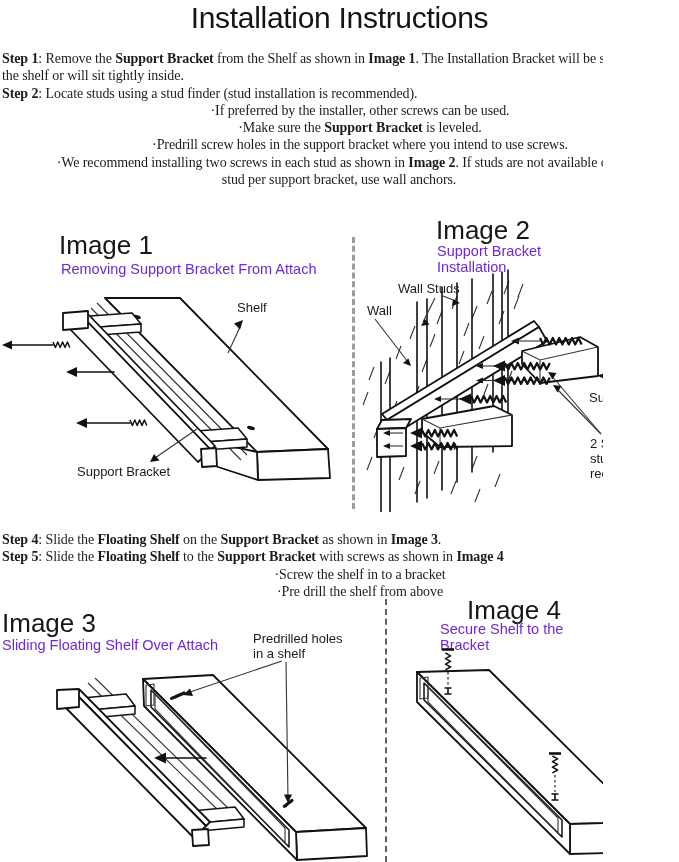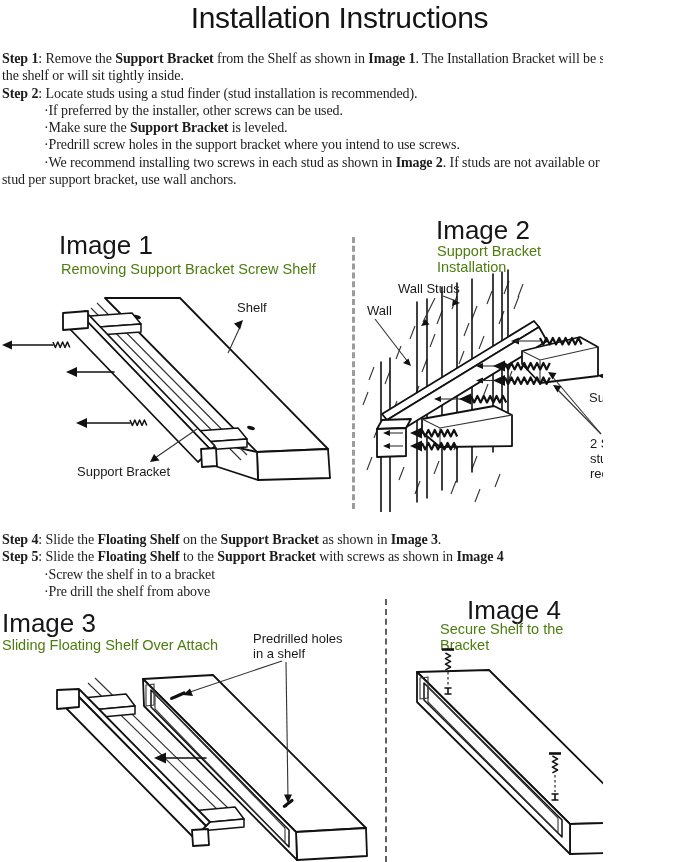--- a/index.html
+++ b/index.html
@@ -4,23 +4,23 @@
 <style>
   html,body{margin:0;padding:0;background:#fff;}
   .page{position:relative;width:603px;height:862px;background:#fff;overflow:hidden;
         font-family:"Liberation Sans",sans-serif;color:#1c1c1c;}
   .abs{position:absolute;}
   h1.title{margin:0;position:absolute;top:1px;left:0;width:679px;text-align:center;
            font-size:30px;font-weight:400;color:#141414;letter-spacing:-0.3px;}
   .steps{position:absolute;left:2px;width:674px;}
   .steps p{margin:0;font-size:14px;line-height:17.3px;letter-spacing:-0.1px;font-family:Liberation Serif, serif;}
   .steps p .b{font-weight:bold;}
-  .steps p.indent{text-indent:42px;}
+  .steps p.indent{text-indent:42px;text-align:center;}
   .fig-title{margin:0;font-size:26px;font-weight:400;color:#161616;line-height:1.05;}
-  .fig-sub{margin:0;font-size:14.5px;color:#4d7c0f;line-height:1.1;}
+  .fig-sub{margin:0;font-size:14.5px;color:#6d28d9;line-height:1.1;}
   .divider-v1{position:absolute;width:0;border-left:3px dashed #9c9c9c;}
   .divider-v2{position:absolute;width:0;border-left:2px dashed #606060;}
   svg{display:block;}
   svg .ln{stroke:#111;stroke-width:1.6;fill:none;stroke-linejoin:round;stroke-linecap:round;}
   svg .thin{stroke:#333;stroke-width:1.1;fill:none;}
   svg .face{fill:#fff;stroke:#111;stroke-width:1.8;stroke-linejoin:round;}
   svg .face2{fill:#fff;stroke:#111;stroke-width:1.5;stroke-linejoin:round;}
   svg .head{fill:#111;stroke:none;}
   svg .zig{stroke:#111;fill:none;stroke-linejoin:round;}
   svg .lbl{font-family:"Liberation Sans",sans-serif;font-size:13px;fill:#1a1a1a;}
@@ -35,21 +35,21 @@
   <div class="steps" style="top:50px;">
     <p><span class="b">Step 1</span><span>: Remove the </span><span class="b">Support Bracket</span><span> from the Shelf as shown in </span><span class="b">Image 1</span><span>. The Installation Bracket will be screwed in to the shelf or will sit tightly inside.</span></p>
     <p><span class="b">Step 2</span><span>: Locate studs using a stud finder (stud installation is recommended).</span></p>
     <p class="indent"><span>·If preferred by the installer, other screws can be used.</span></p>
     <p class="indent"><span>·Make sure the </span><span class="b">Support Bracket</span><span> is leveled.</span></p>
     <p class="indent"><span>·Predrill screw holes in the support bracket where you intend to use screws.</span></p>
     <p class="indent"><span>·We recommend installing two screws in each stud as shown in </span><span class="b">Image 2</span><span>. If studs are not available or only one stud per support bracket, use wall anchors.</span></p>
   </div>
 
   <h2 class="fig-title abs" style="left:59px;top:232px;">Image 1</h2>
-  <p class="fig-sub abs" style="left:61px;top:262px;">Removing Support Bracket Screw Shelf</p>
+  <p class="fig-sub abs" style="left:61px;top:262px;">Removing Support Bracket From Attach</p>
 
   <svg class="abs" style="left:0;top:286px;" width="350" height="232" viewBox="0 0 350 232">
     <g>
       <path class="face" d="M105,12 L180,12 L328,163 L257,166 Z"></path>
       <path class="face" d="M257,166 L328,163 L330,192 L258,194 Z"></path>
       <path class="face" d="M257,166 L258,194 L212,179 L212,156 Z"></path>
       <ellipse cx="137" cy="31" rx="4" ry="1.8" fill="#111" transform="rotate(15 137 31)"></ellipse>
       <ellipse cx="251" cy="142" rx="4" ry="1.8" fill="#111" transform="rotate(15 251 142)"></ellipse>
     </g>
     <g>

